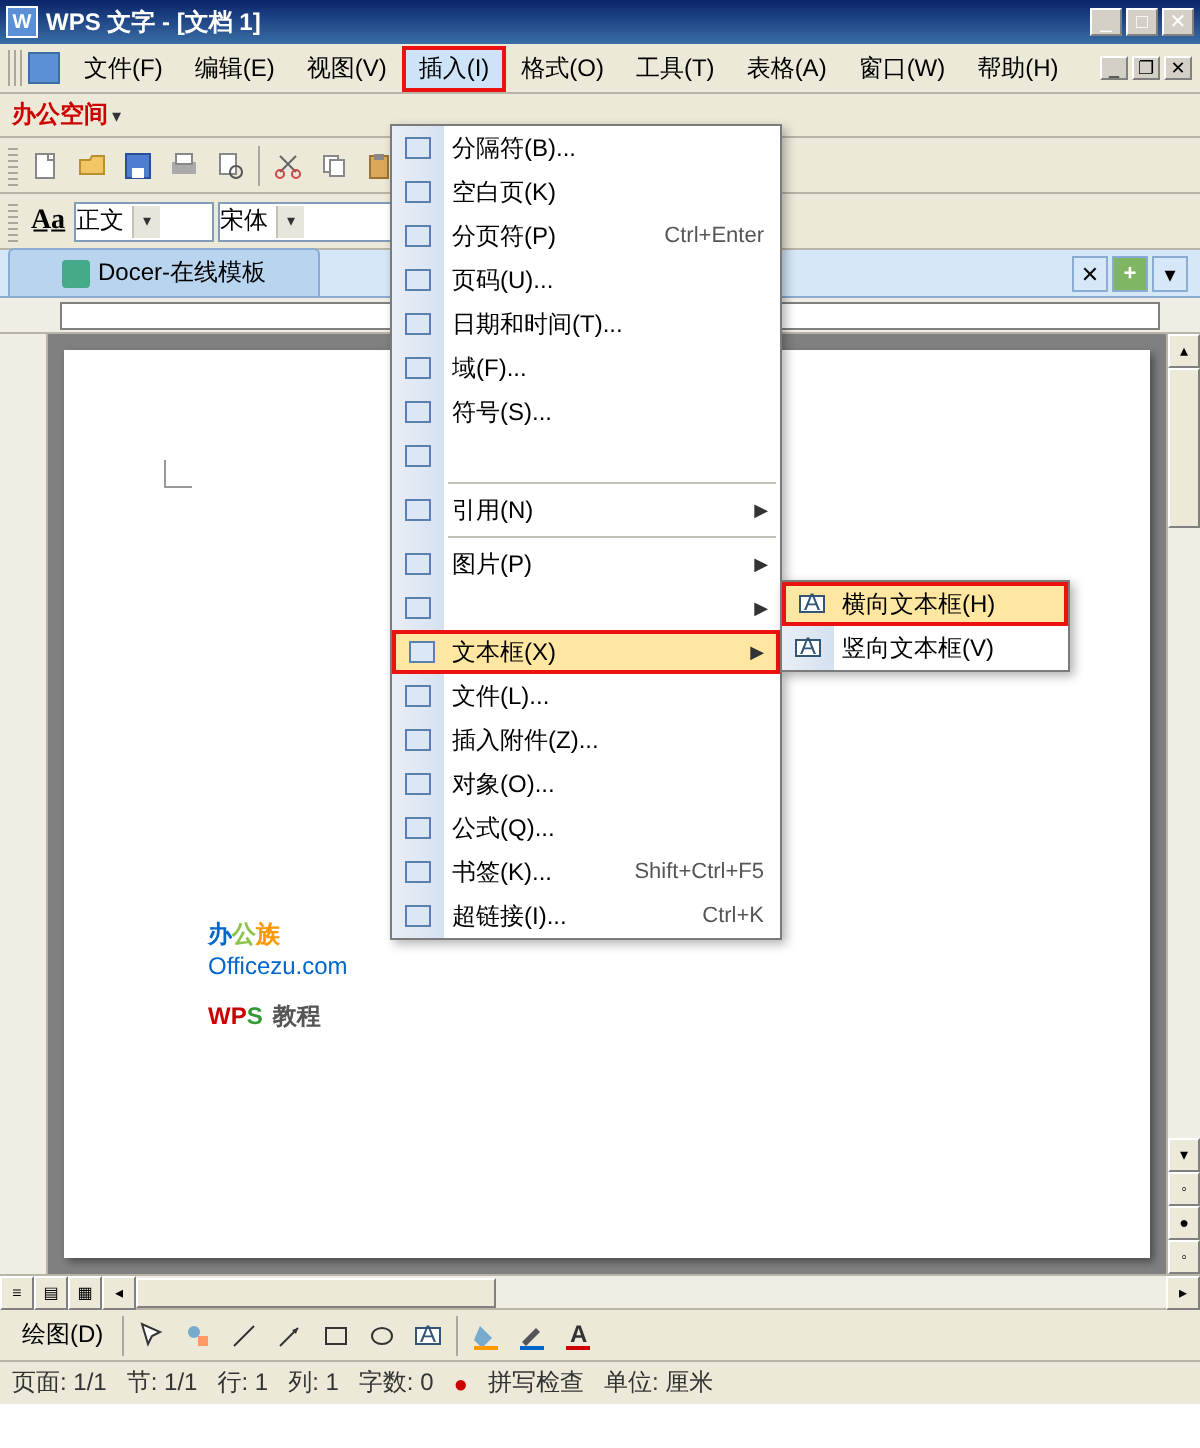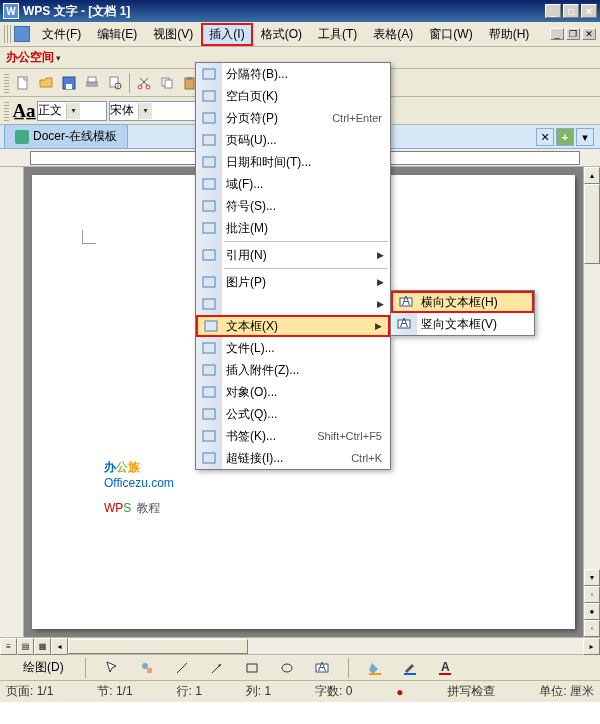--- a/index.html
+++ b/index.html
@@ -29,21 +29,21 @@
 .tb-btn { width: 22px; height: 22px; display: flex; align-items: center; justify-content: center; border: 1px solid transparent; cursor: pointer; }
 .tb-sep { width: 1px; height: 20px; background: #aca899; margin: 0 2px; }
 
 .format-bar { background: #ece9d8; height: 28px; display: flex; align-items: center; padding: 0 4px; border-bottom: 1px solid #b8b4a8; gap: 2px; }
 .format-bar .grip { width: 5px; height: 20px; background: repeating-linear-gradient(0deg, #aca899 0 1px, transparent 1px 3px); margin-right: 2px; }
 .combo { height: 20px; background: #fff; border: 1px solid #7f9db9; display: flex; align-items: center; padding: 0 2px 0 0; }
 .combo .dd { width: 14px; height: 16px; background: #e8e6da; border-left: 1px solid #c5c2b8; display: flex; align-items: center; justify-content: center; margin-left: 4px; font-size: 8px; color: #333; }
 .aa-btn { width: 22px; height: 22px; display: flex; align-items: center; justify-content: center; font-weight: bold; font-family: "Times New Roman"; }
 
 .tab-bar { background: #d6e7f7; height: 24px; display: flex; align-items: flex-end; padding: 0 4px; border-bottom: 1px solid #8aacd2; position: relative; }
-.tab { background: #b8d4ee; border: 1px solid #8aacd2; border-bottom: none; padding: 3px 10px; border-radius: 3px 3px 0 0; display: flex; align-items: center; gap: 4px; }
+.tab { background: #b8d4ee; border: 1px solid #8aacd2; border-bottom: none; padding: 3px 26px; border-radius: 3px 3px 0 0; display: flex; align-items: center; gap: 4px; }
 .tab .ticon { width: 14px; height: 14px; background: #4a8; border-radius: 2px; }
 .tab-right { position: absolute; right: 6px; bottom: 2px; display: flex; gap: 2px; }
 .tab-btn { width: 18px; height: 18px; background: #d6e7f7; border: 1px solid #8aacd2; display: flex; align-items: center; justify-content: center; cursor: pointer; font-size: 11px; }
 .tab-btn.plus { background: #7fb563; color: #fff; font-weight: bold; }
 
 .ruler-h { background: #f0eee4; height: 18px; border-bottom: 1px solid #b8b4a8; position: relative; }
 .ruler-h .ticks { position: absolute; left: 30px; right: 20px; top: 2px; height: 14px; background: #fff; border: 1px solid #808080; }
 
 .content { position: relative; background: #808080; height: 470px; display: flex; }
 .ruler-v { width: 24px; background: #f0eee4; border-right: 1px solid #b8b4a8; }
@@ -57,25 +57,25 @@
 
 .scrollbar-h { height: 17px; background: #ece9d8; border-top: 1px solid #b8b4a8; display: flex; }
 .scrollbar-h .sb-btn { width: 17px; height: 17px; }
 .scrollbar-h .sb-track { flex: 1; display: flex; }
 .scrollbar-h .sb-thumb { width: 180px; height: 15px; margin: 1px 0; }
 
 .watermark { position: absolute; left: 80px; top: 280px; pointer-events: none; }
 .watermark .line1 { font-size: 26px; font-weight: bold; }
 .watermark .line1 .b { color: #0066cc; } .watermark .line1 .g { color: #8bc34a; } .watermark .line1 .o { color: #ff9800; }
 .watermark .line2 { font-size: 12px; color: #0066cc; margin-top: -2px; }
-.watermark .line3 { font-size: 18px; font-weight: normal; margin-top: 6px; }
+.watermark .line3 { font-size: 18px; font-weight: bold; margin-top: 6px; }
 .watermark .line3 .w { color: #cc0000; } .watermark .line3 .s { color: #339933; } .watermark .line3 .t { color: #555; }
 
-.drawing-bar { background: #ece9d8; height: 26px; display: flex; align-items: center; padding: 0 4px; border-top: 1px solid #b8b4a8; gap: 13px; }
-.status-bar { background: #ece9d8; height: 22px; display: flex; align-items: center; padding: 0 6px; border-top: 1px solid #b8b4a8; gap: 10px; color: #333; justify-content: space-between; }
+.drawing-bar { background: #ece9d8; height: 26px; display: flex; align-items: center; padding: 0 4px; border-top: 1px solid #b8b4a8; gap: 1px; }
+.status-bar { background: #ece9d8; height: 22px; display: flex; align-items: center; padding: 0 6px; border-top: 1px solid #b8b4a8; gap: 10px; color: #333; }
 
 
 .dropdown { position: absolute; left: 195px; top: 62px; width: 196px; background: #fff; border: 1px solid #7b7b7b; box-shadow: 2px 2px 5px rgba(0,0,0,.3); z-index: 100; }
 .dd-strip { position: absolute; left: 0; top: 0; bottom: 0; width: 26px; background: linear-gradient(90deg,#e9eef5,#d5e1f1); }
 .dd-item { position: relative; height: 22px; display: flex; align-items: center; padding-left: 30px; cursor: pointer; }
 .dd-item.highlighted { background: #ffe7a2; border: 2px solid #e11; height: 22px; padding-left: 28px; }
 .dd-item .dicon { position: absolute; left: 4px; width: 18px; height: 18px; display: flex; align-items: center; justify-content: center; }
 .dd-item .label { flex: 1; }
 .dd-item .shortcut { color: #555; margin-right: 8px; font-size: 11px; }
 .dd-item .arrow { position: absolute; right: 6px; font-size: 9px; color: #333; }
@@ -190,21 +190,21 @@
     </div>
   <div class="tb-btn">
       <svg class="svg16" viewBox="0 0 16 16">
         <path d="M5 5a5 5 0 0 0 0 8h6M11 5l3 3-3 3" fill="none" stroke="#3a6ea5" stroke-width="1.5"></path>
       </svg>
     </div>
 </div>
 
 <div class="format-bar">
   <span class="grip"></span>
-  <div class="aa-btn" style="font-size:19px;">A̲a̲</div>
+  <div class="aa-btn" style="font-size:14px;">A̲a̲</div>
   <div class="combo" style="width:70px;">
     <span>正文</span>
     <span class="dd">▾</span>
   </div>
   <div class="combo" style="width:90px;">
     <span>宋体</span>
     <span class="dd">▾</span>
   </div>
 </div>
 
@@ -392,21 +392,20 @@
           </svg>
         </span>
         <span class="label">符号(S)...</span>
       </div>
       <div class="dd-item">
         <span class="dicon">
           <svg width="16" height="16" viewBox="0 0 16 16">
             <rect x="2" y="3" width="12" height="10" fill="#dce7f5" stroke="#5a7fb0"></rect>
           </svg>
         </span>
-        <span class="label">批注(M)</span>
       </div>
       <div class="dd-sep"></div>
       <div class="dd-item">
         <span class="dicon">
           <svg width="16" height="16" viewBox="0 0 16 16">
             <rect x="2" y="3" width="12" height="10" fill="#dce7f5" stroke="#5a7fb0"></rect>
           </svg>
         </span>
         <span class="label">引用(N)</span>
         <span class="arrow">▶</span>

